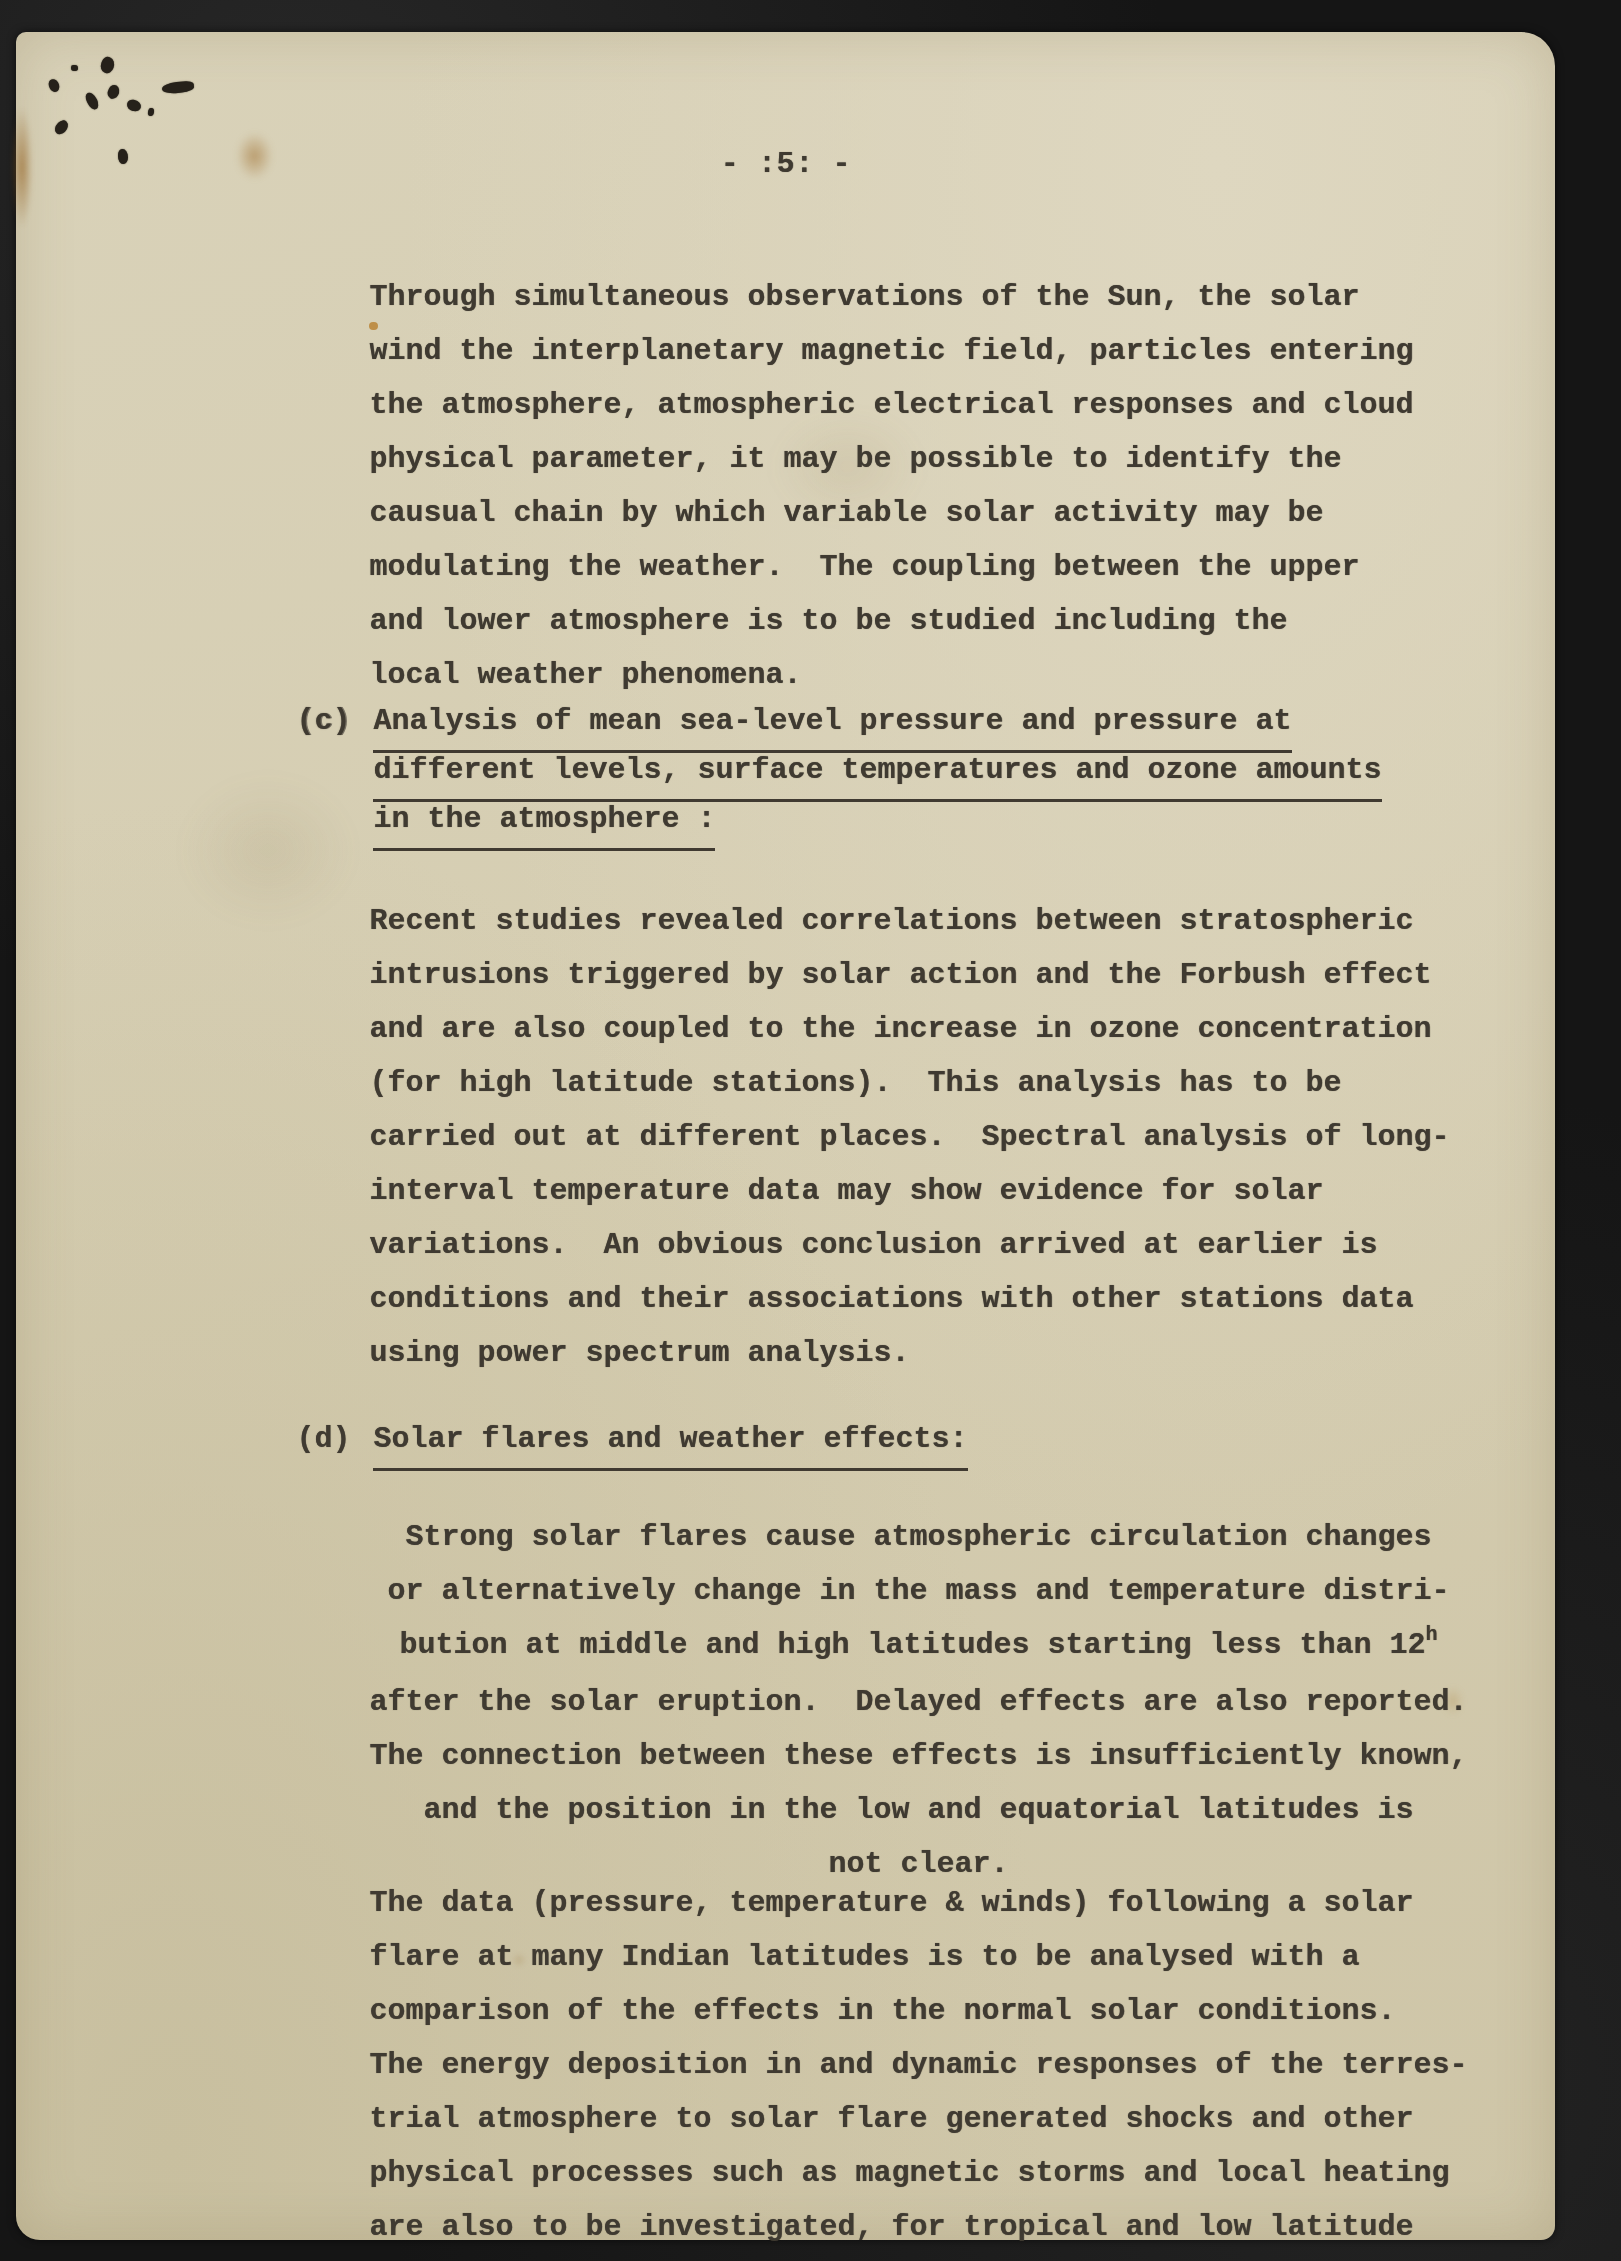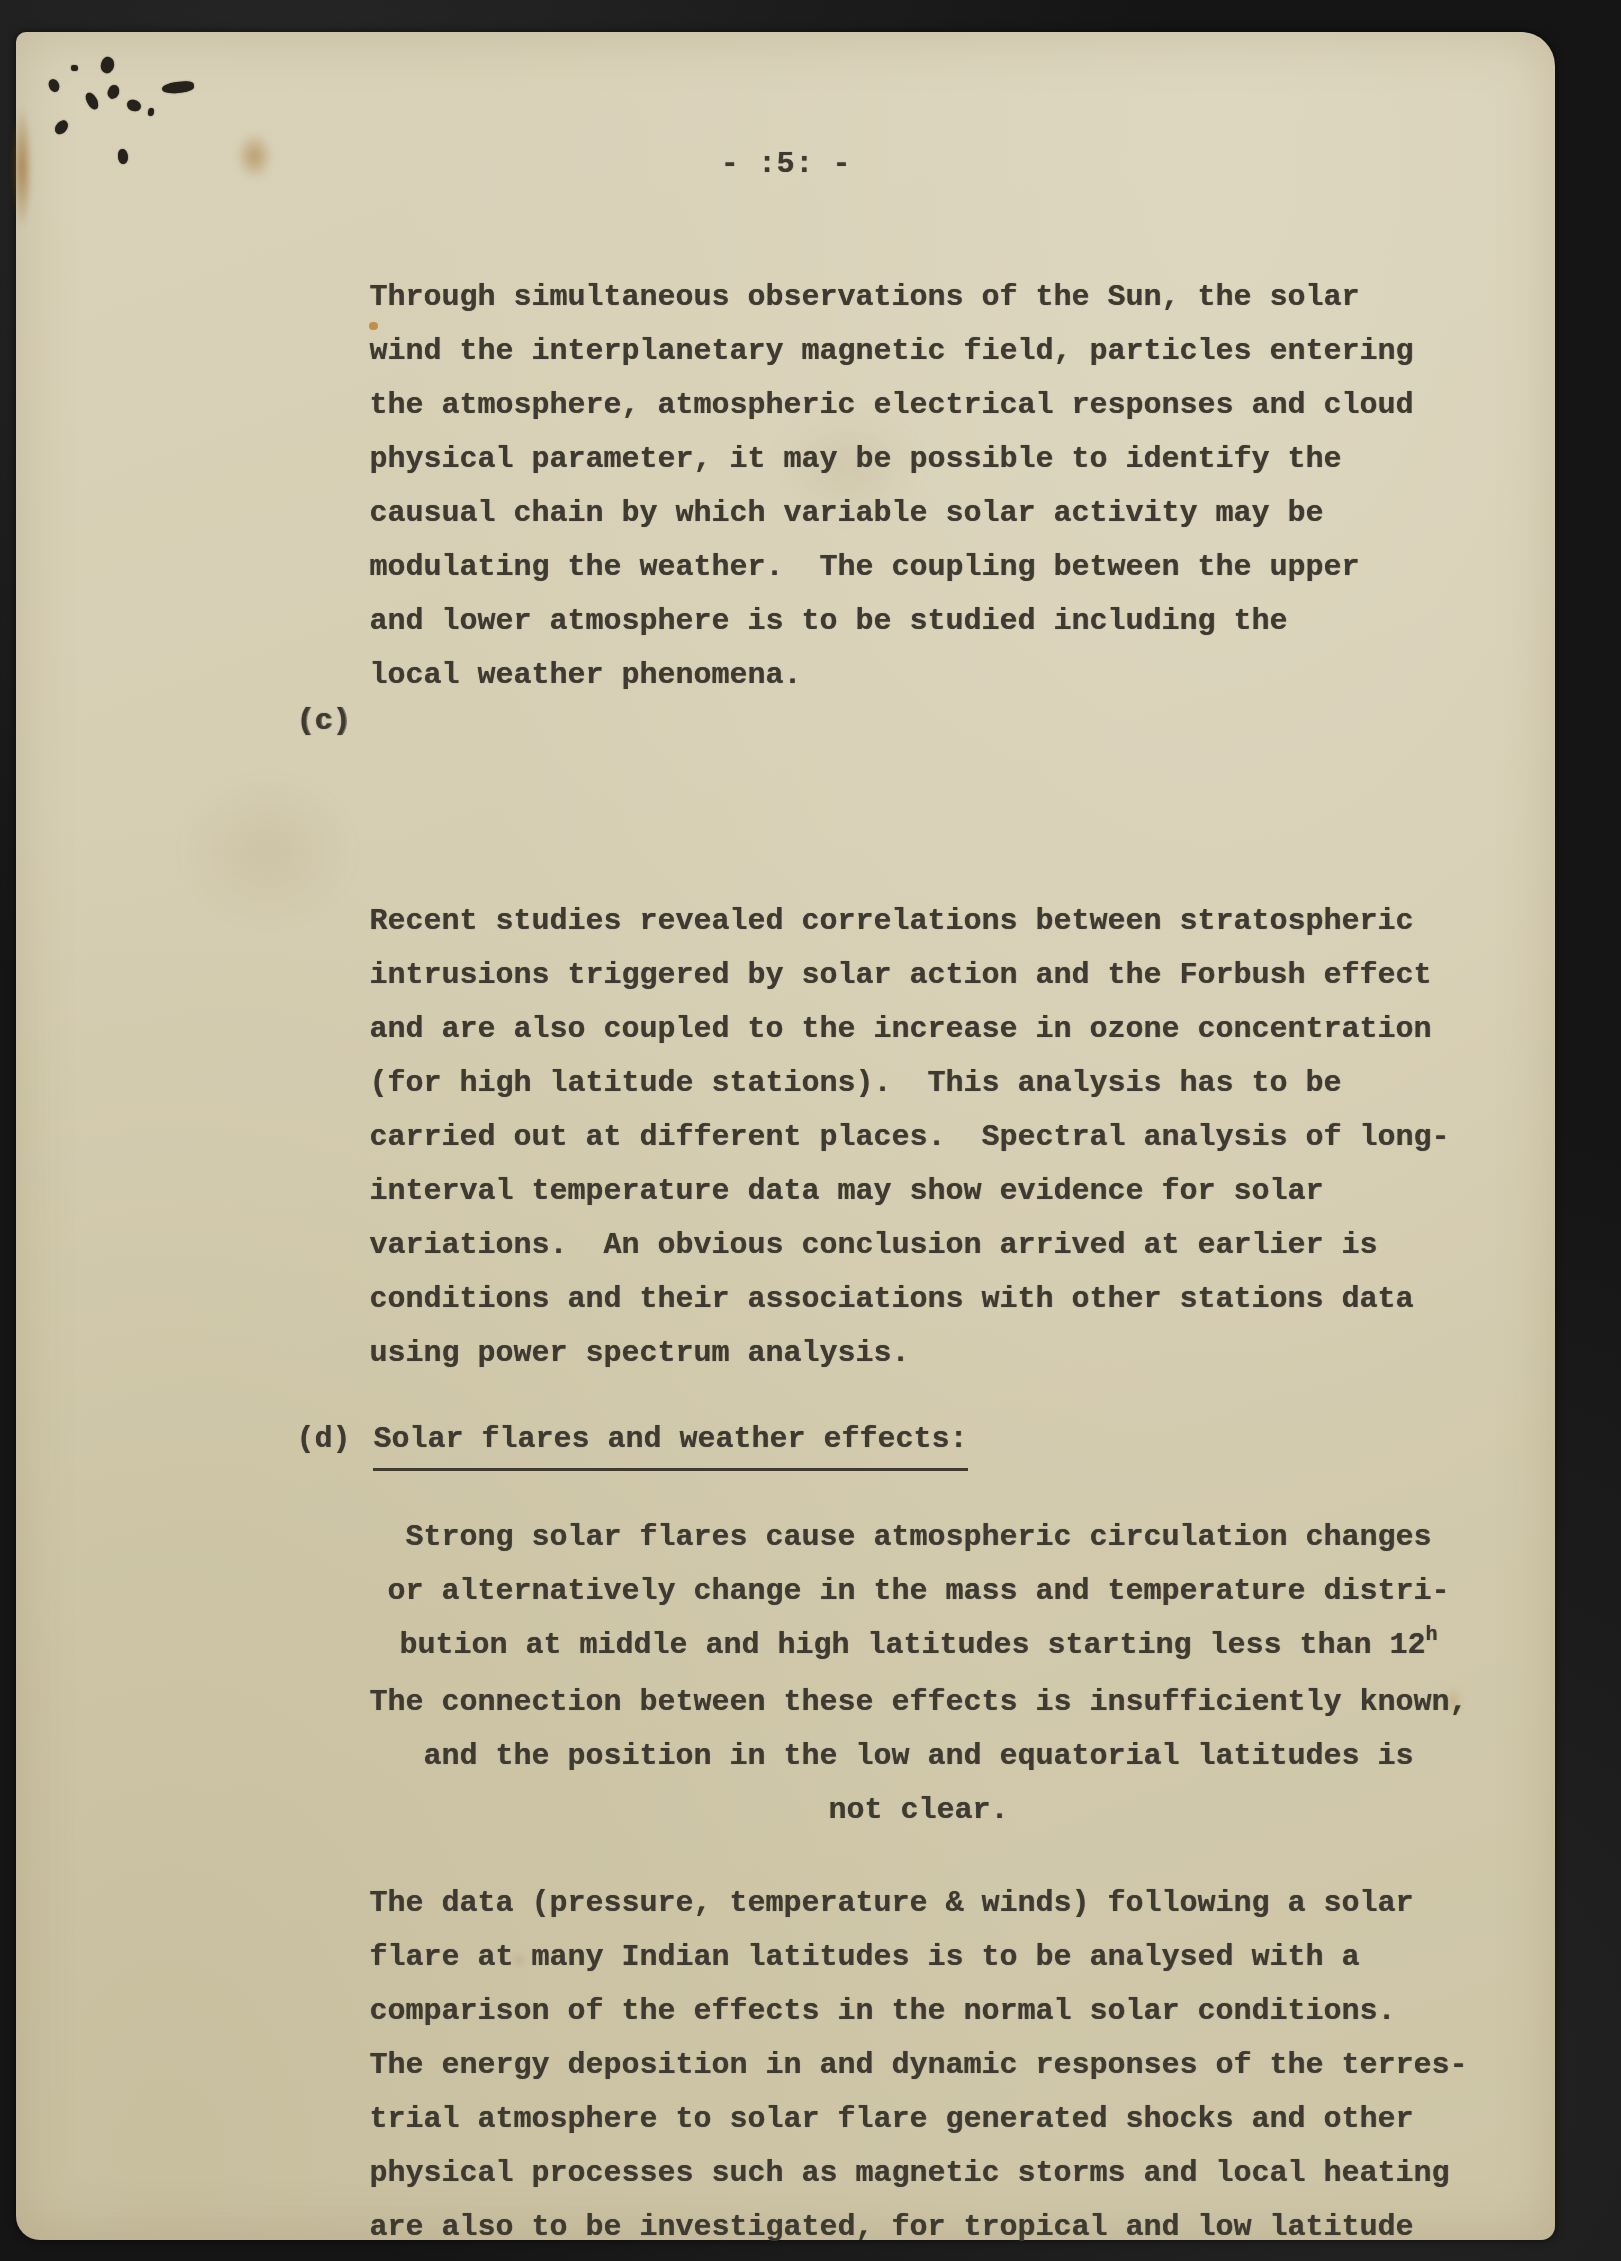--- a/index.html
+++ b/index.html
@@ -66,20 +66,25 @@
     <div class="ln">wind the interplanetary magnetic field, particles entering</div>
     <div class="ln">the atmosphere, atmospheric electrical responses and cloud</div>
     <div class="ln">physical parameter, it may be possible to identify the</div>
     <div class="ln">causual chain by which variable solar activity may be</div>
     <div class="ln">modulating the weather.  The coupling between the upper</div>
     <div class="ln">and lower atmosphere is to be studied including the</div>
     <div class="ln">local weather phenomena.</div>
   </div>
 
   <div class="label ink label-smudge" style="left:280px;top:665px;">(c)</div>
+  <div class="heading ink" style="left:357px;top:665px;">
+    <div class="hln"><span class="ul">Analysis of mean sea-level pressure and pressure at</span></div>
+    <div class="hln"><span class="ul">different levels, surface temperatures and ozone amounts</span></div>
+    <div class="hln"><span class="ul">in the atmosphere :</span></div>
+  </div>
 
   <div class="block ink" style="left:353px;top:858px;">
     <div class="ln">Recent studies revealed correlations between stratospheric</div>
     <div class="ln">intrusions triggered by solar action and the Forbush effect</div>
     <div class="ln">and are also coupled to the increase in ozone concentration</div>
     <div class="ln">(for high latitude stations).  This analysis has to be</div>
     <div class="ln">carried out at different places.  Spectral analysis of long-</div>
     <div class="ln">interval temperature data may show evidence for solar</div>
     <div class="ln">variations.  An obvious conclusion arrived at earlier is</div>
     <div class="ln">conditions and their associations with other stations data</div>
@@ -88,20 +93,21 @@
 
   <div class="label ink" style="left:280px;top:1383px;">(d)</div>
   <div class="heading ink" style="left:357px;top:1383px;">
     <div class="hln"><span class="ul">Solar flares and weather effects:</span></div>
   </div>
 
   <div class="block ink" style="left:353px;top:1474px;text-align:center;">
     <div class="ln">Strong solar flares cause atmospheric circulation changes</div>
     <div class="ln">or alternatively change in the mass and temperature distri-</div>
     <div class="ln"><span>bution at middle and high latitudes starting less than 12</span><span class="sup">h</span></div>
+    <div class="ln">after the solar eruption.  Delayed effects are also reported.</div>
     <div class="ln">The connection between these effects is insufficiently known,</div>
     <div class="ln">and the position in the low and equatorial latitudes is</div>
     <div class="ln">not clear.</div>
   </div>
 
   <div class="block ink" style="left:353px;top:1840px;">
     <div class="ln">The data (pressure, temperature &amp; winds) following a solar</div>
     <div class="ln">flare at many Indian latitudes is to be analysed with a</div>
     <div class="ln">comparison of the effects in the normal solar conditions.</div>
     <div class="ln">The energy deposition in and dynamic responses of the terres-</div>

